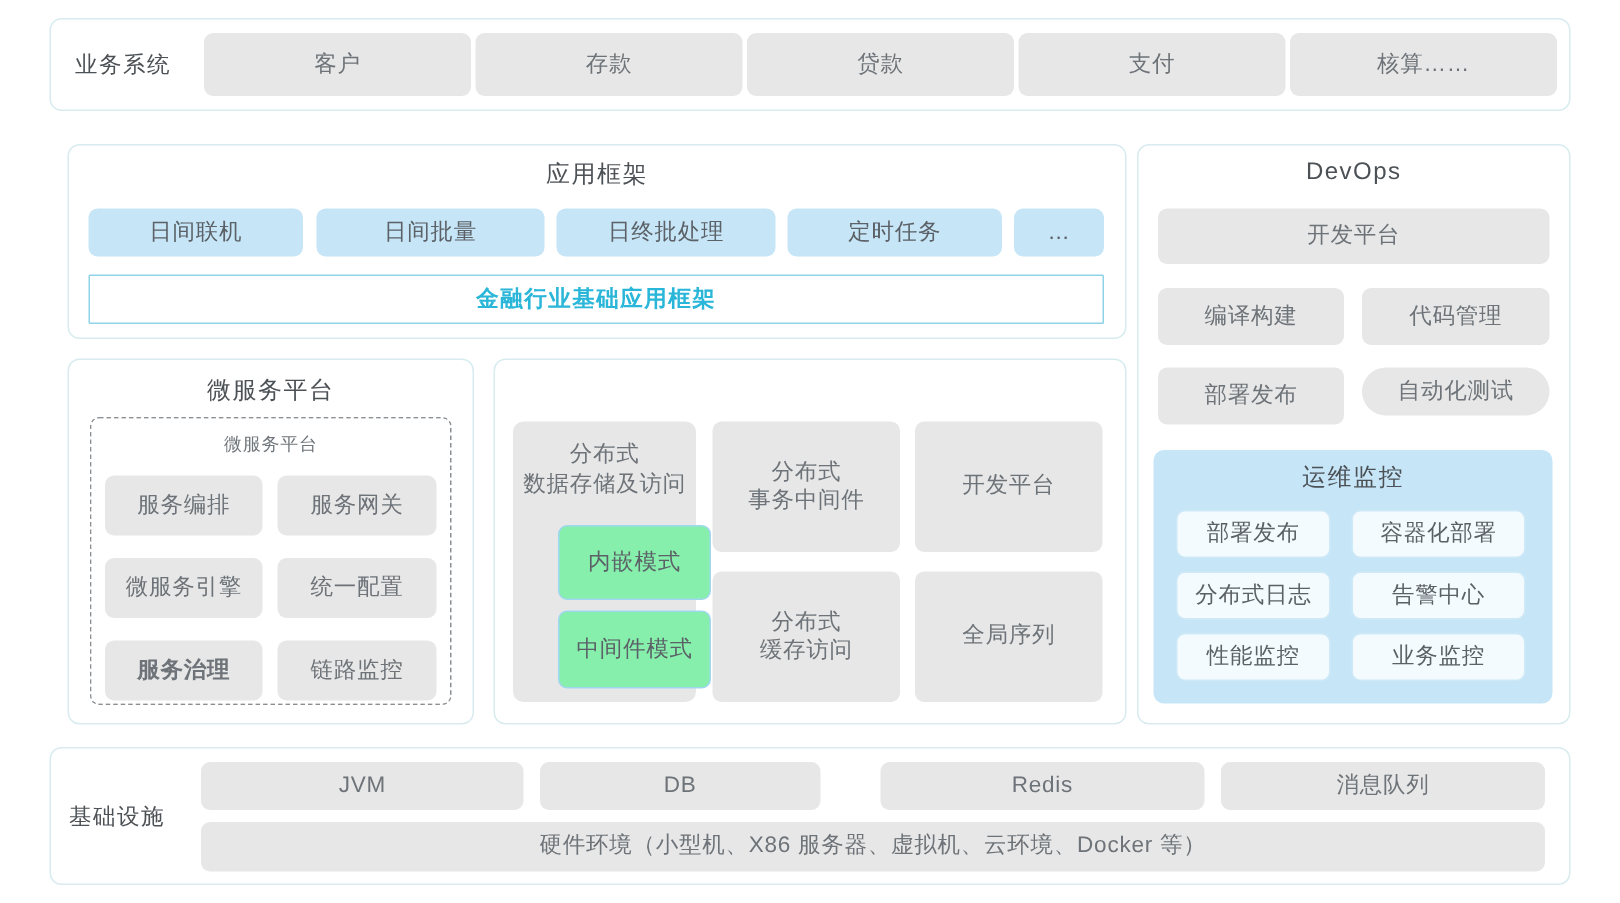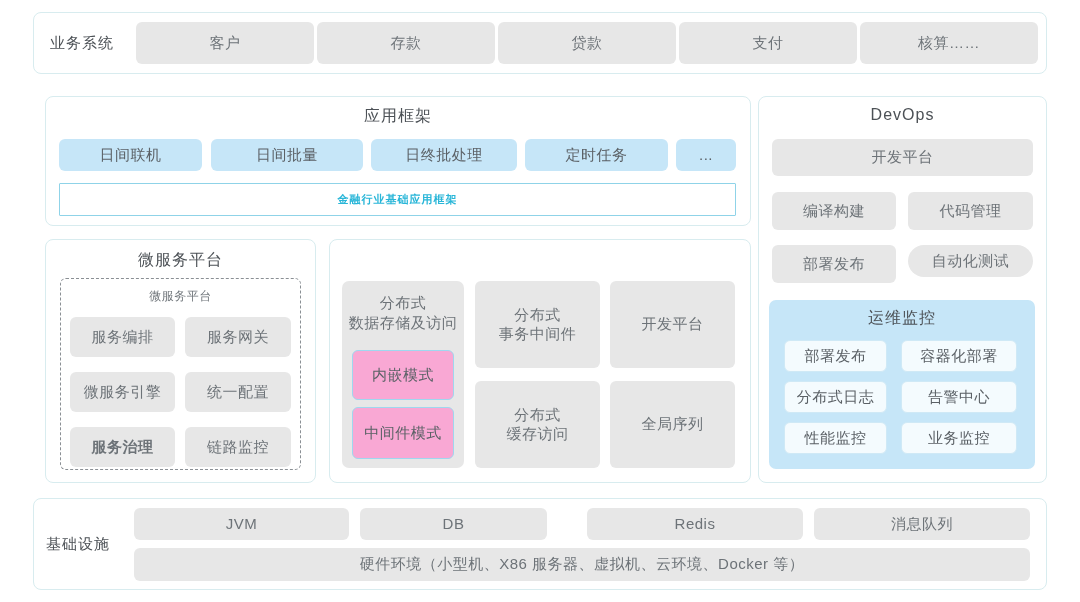--- a/index.html
+++ b/index.html
@@ -50,23 +50,24 @@
     color: #6d7378;
     font-size: 15px;
     line-height: 1.25;
     letter-spacing: .5px;
   }
   .tag.blue {
     background: #c6e6f8;
     color: #5b6166;
   }
   .tag.white-blue {
-    background: #f9a8d4;
+    background: #86efac;
     border: 1px solid #9fd7ef;
     color: #5b6166;
+    margin-left: 20px;
   }
   .tag.white-soft {
     background: #f4fbfe;
     border: 1px solid #cfe9f6;
     color: #5b6166;
   }
 
   
   .title {
     position: absolute;
@@ -93,21 +94,21 @@
   .banner {
     position: absolute;
     box-sizing: border-box;
     display: flex;
     align-items: center;
     justify-content: center;
     border: 1px solid #8fd3e8;
     border-radius: 1px;
     background: #ffffff;
     color: #29b6d8;
-    font-size: 11px;
+    font-size: 15px;
     font-weight: bold;
     letter-spacing: 1px;
   }
 
   
   .dashed-group {
     position: absolute;
     box-sizing: border-box;
     border: 1px dashed #8a8f94;
     border-radius: 6px;

